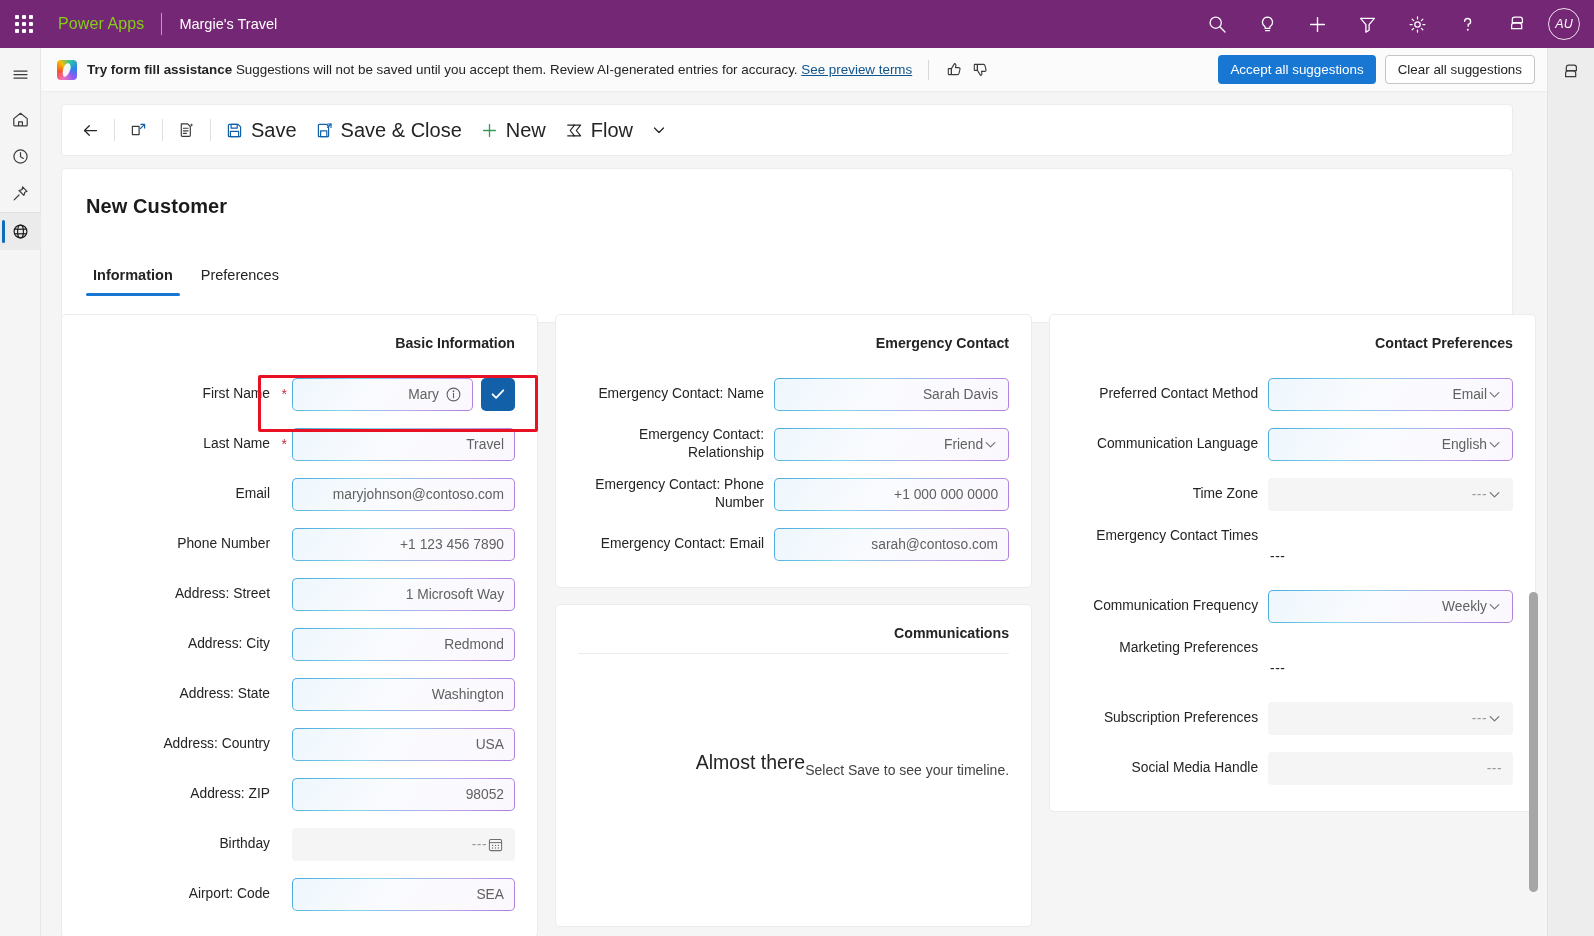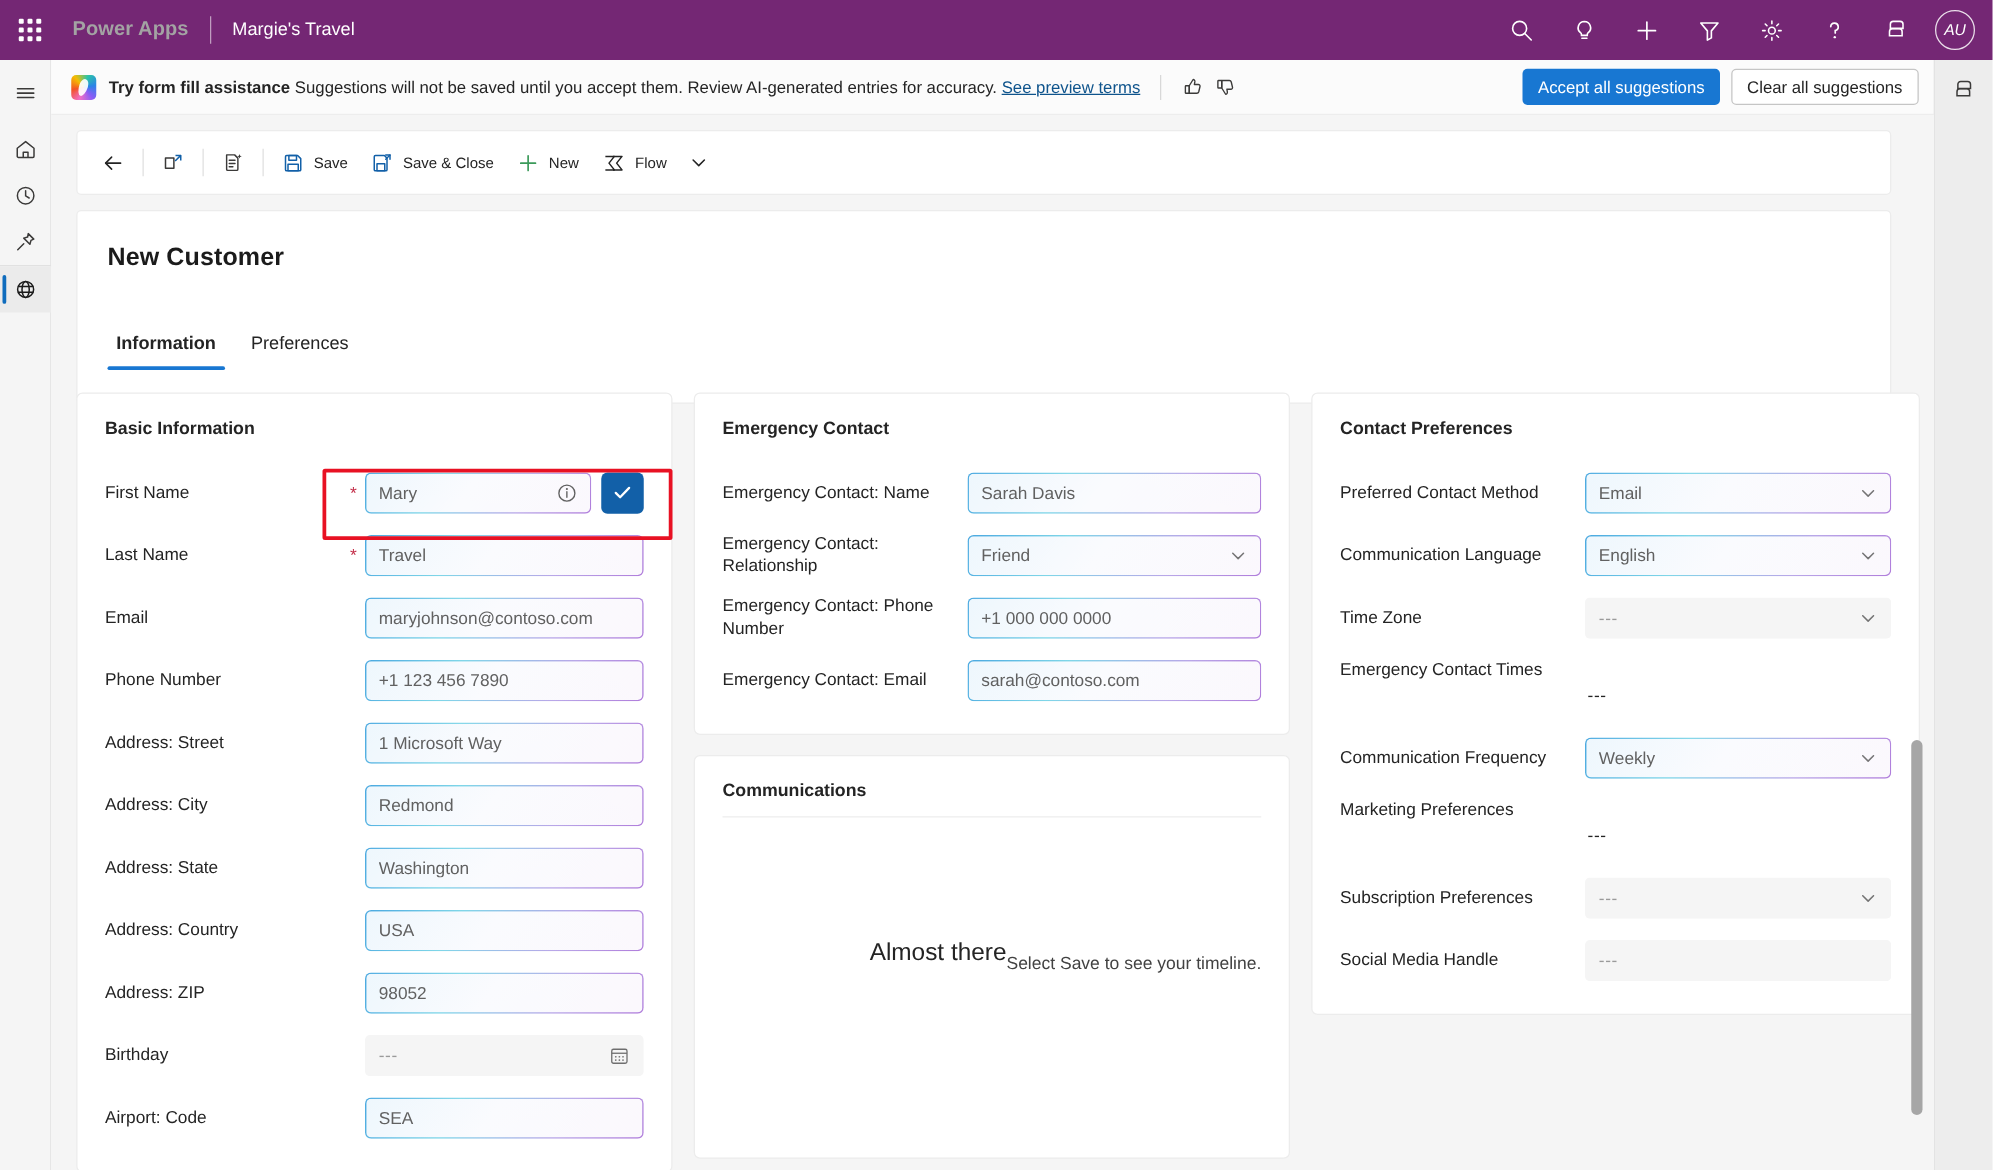--- a/index.html
+++ b/index.html
@@ -17,21 +17,21 @@
     background: #742774;
     display: flex; align-items: center;
   }
   .waffle {
     width: 48px; height: 48px; display: flex; align-items: center; justify-content: center;
     cursor: pointer;
   }
   .waffle-grid { display: grid; grid-template-columns: repeat(3, 4px); gap: 3px; }
   .waffle-grid i { width: 4px; height: 4px; background: #fff; border-radius: 1px; display: block; }
   .brand {
-    color: #a3a3a3; font-size: 16px; font-weight: 700; letter-spacing: .1px;
+    color: #84cc16; font-size: 16px; font-weight: 400; letter-spacing: .1px;
     padding-left: 10px; white-space: nowrap;
   }
   .brand-sep {
     width: 1px; height: 22px; background: rgba(255,255,255,.55); margin: 0 17px;
   }
   .env-name { color: #fff; font-size: 14.5px; font-weight: 400; white-space: nowrap; }
   .topbar-right {
     margin-left: auto; display: flex; align-items: center; height: 48px; padding-right: 14px;
   }
   .tb-icon {
@@ -114,21 +114,21 @@
 
   
   .cmdbar {
     position: absolute; left: 20px; top: 12px; width: 1452px; height: 52px;
     background: #fff; border: 1px solid #ececec; border-radius: 4px;
     display: flex; align-items: center; padding: 0 10px;
   }
   .cmd-btn {
     height: 36px; display: flex; align-items: center; gap: 7px;
     padding: 0 9px; border-radius: 4px; cursor: pointer;
-    font-size: 12px; color: #242424; white-space: nowrap;
+    font-size: 20px; color: #242424; white-space: nowrap;
   }
   .cmd-sep { width: 1px; height: 22px; background: #e0e0e0; margin: 0 5px; }
 
   
   .formcard {
     position: absolute; left: 20px; top: 76px; width: 1452px; height: 155px;
     background: #fff; border: 1px solid #ececec; border-radius: 4px;
   }
   .page-title {
     position: absolute; left: 24px; top: 26px;
@@ -141,21 +141,21 @@
   }
   .tab.active { font-weight: 600; }
   .tab.active::after {
     content: ""; position: absolute; left: 0; right: 0; bottom: 0; height: 3px;
     background: #1877d2; border-radius: 2px;
   }
 
   
   .cols {
     position: absolute; left: 20px; top: 222px; width: 1475px; height: 474px;
-    display: flex; gap: 17px;
+    display: flex; gap: 17px; text-align: right;
   }
   .col { width: 482px; display: flex; flex-direction: column; gap: 16px; }
   .col-3 { width: 492px; }
 
   .section {
     background: #fff; border: 1px solid #ececec; border-radius: 5px;
     padding: 20px 22px 18px 22px;
   }
   .section-title {
     font-size: 14.2px; font-weight: 600; color: #242424; margin-bottom: 18px;

